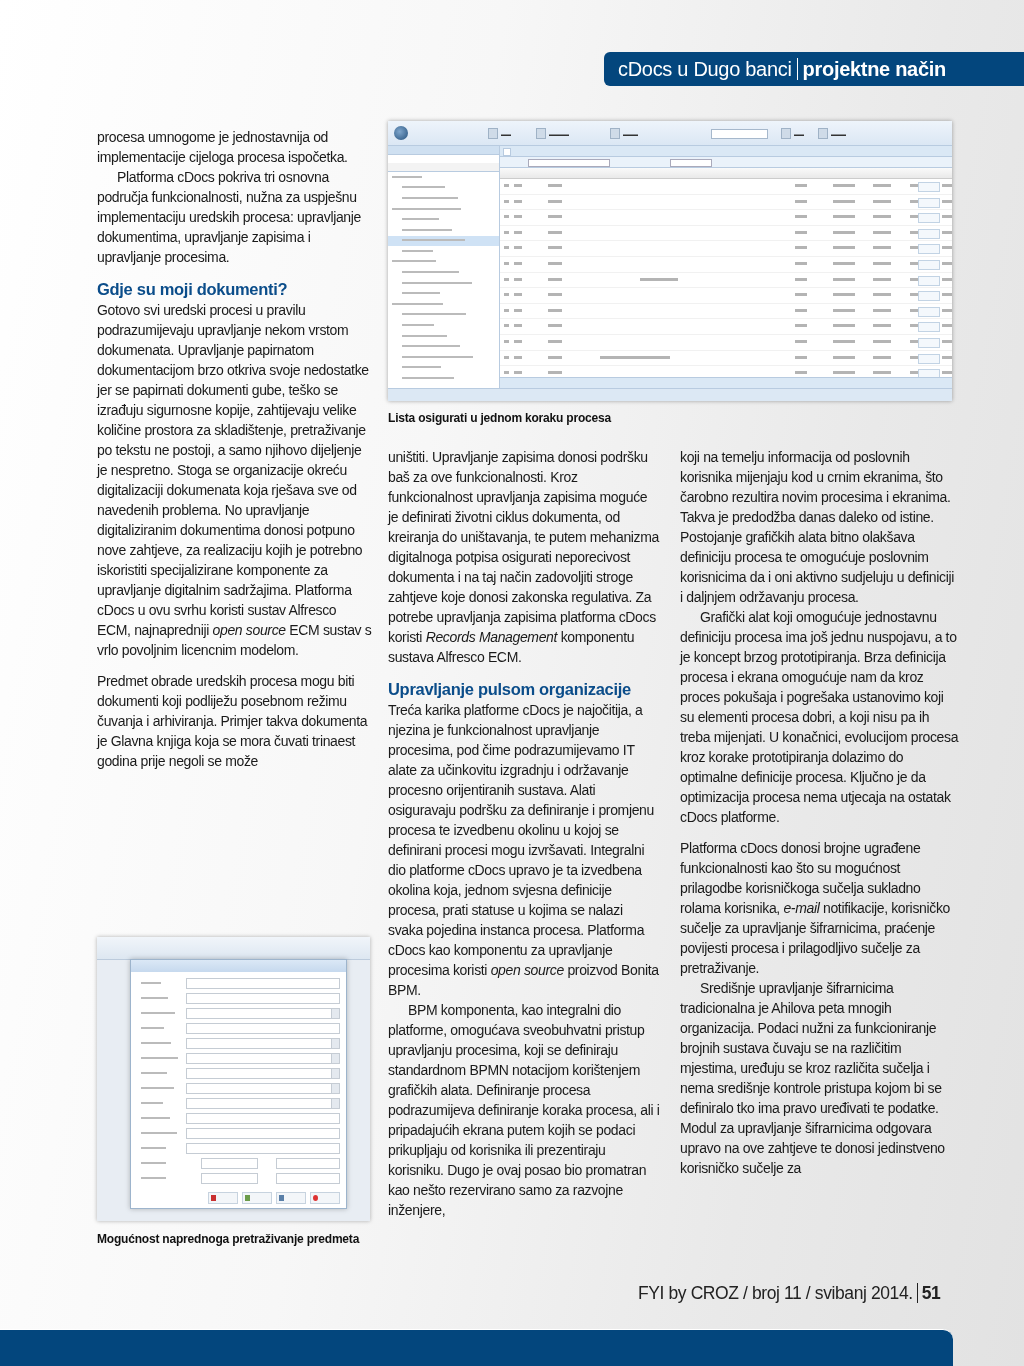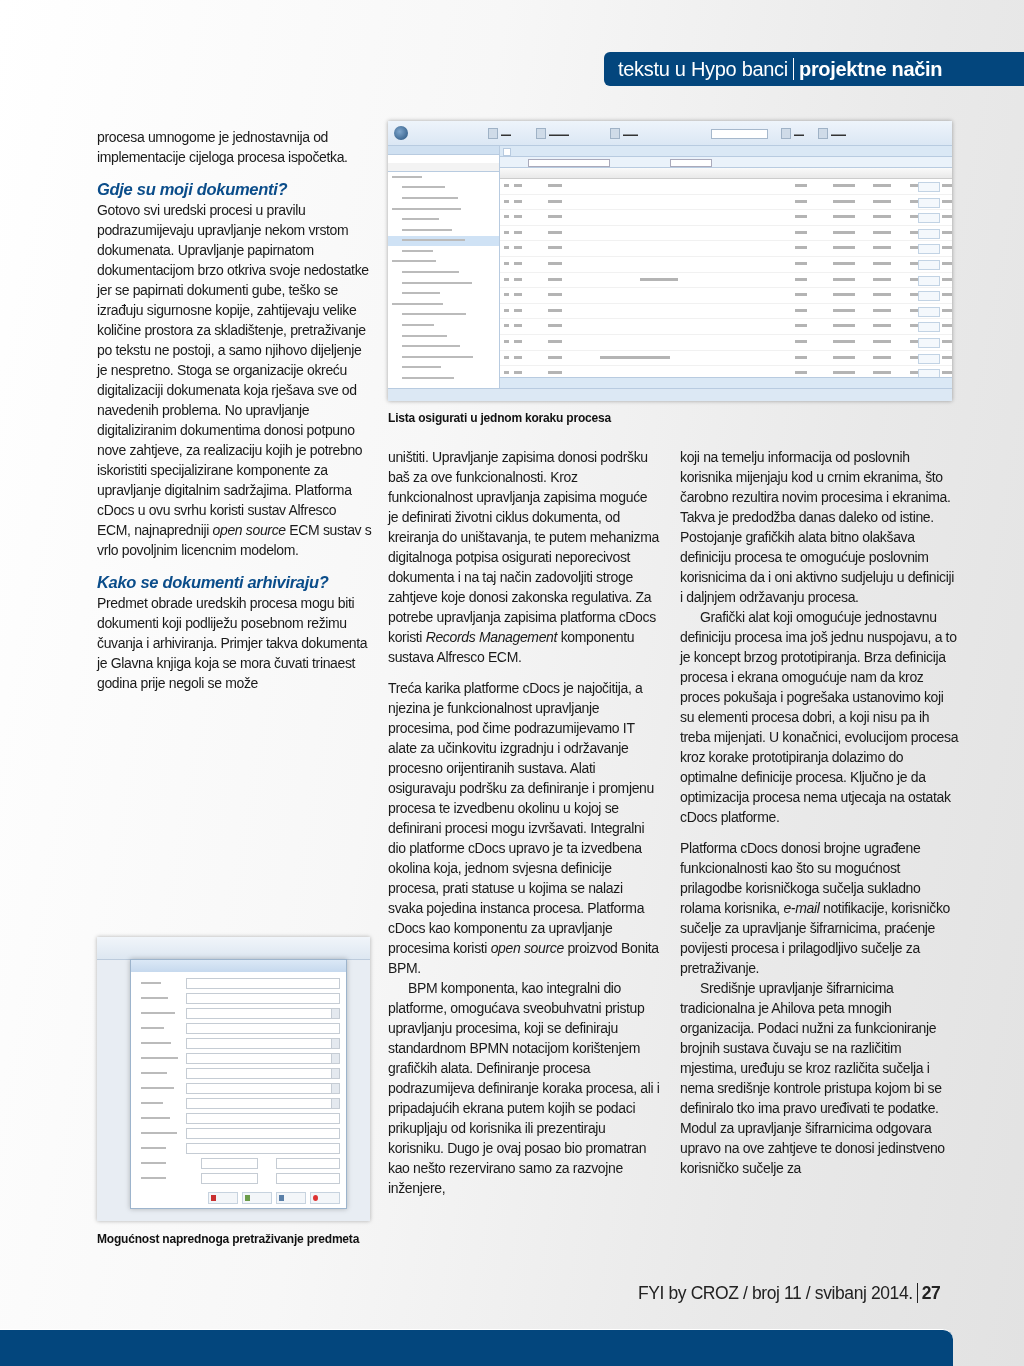--- a/index.html
+++ b/index.html
@@ -14,21 +14,21 @@
     background:#03467d; border-radius:6px 0 0 6px; color:#fff;
     font-family:"Liberation Sans", sans-serif; font-size:20px; line-height:34px;
     padding-left:14px; box-sizing:border-box; letter-spacing:-0.3px; white-space:nowrap;
   }
   .header-tab .sep { display:inline-block; width:1px; height:22px; background:#fff; vertical-align:-4px; margin:0 5px; }
   .header-tab b { font-weight:bold; }
 
   .col { position:absolute; font-family:"Liberation Sans", sans-serif; font-size:14px; line-height:20px; letter-spacing:-0.35px; }
   .col p { margin:0; }
   .col p.ind { text-indent:20px; }
-  .col h3 { margin:0; color:#0b4d8a; font-size:16.5px; font-weight:bold; line-height:22px; letter-spacing:-0.3px;font-style:italic; }
+  .col h3 { margin:0; color:#0b4d8a; font-size:16.5px; font-weight:bold; line-height:22px; letter-spacing:-0.3px; }
   .col .gap { height:11px; }
   .c1 { left:97px; top:127px; width:275px; }
   .c2 { left:388px; top:447px; width:272px; }
   .c3 { left:680px; top:447px; width:280px; }
 
   .caption { position:absolute; font-family:"Liberation Sans", sans-serif; font-weight:bold; font-size:12px; color:#111; letter-spacing:-0.2px; }
 
   
   .shot1 { position:absolute; left:388px; top:121px; width:564px; height:280px; background:#fff;
     box-shadow:0 0 4px rgba(0,0,0,.35); overflow:hidden; font-size:5px; color:#666; font-family:"Liberation Sans", sans-serif; }
@@ -71,30 +71,30 @@
 
   .footer-text { position:absolute; left:638px; top:1283px; font-family:"Liberation Sans", sans-serif; font-size:17.5px; color:#222; letter-spacing:-0.4px; white-space:nowrap; }
   .footer-text .sep { display:inline-block; width:1px; height:20px; background:#222; vertical-align:-4px; margin:0 4px; }
   .footer-text b { font-weight:bold; }
   .footer-bar { position:absolute; left:0; top:1329px; width:953px; height:37px; background:#03467d; border-radius:0 10px 0 0; border-top:1px solid #fff; }
 </style>
 </head>
 <body>
 
 <div class="header-tab">
-  <span>tekstu u Hypo banci</span><span class="sep"></span><b>projektne način</b>
+  <span>cDocs u Dugo banci</span><span class="sep"></span><b>projektne način</b>
 </div>
 
 <div class="col c1">
   <p>procesa umnogome je jednostavnija od implementacije cijeloga procesa ispočetka.</p>
+  <p class="ind">Platforma cDocs pokriva tri osnovna područja funkcionalnosti, nužna za uspješnu implementaciju uredskih procesa: upravljanje dokumentima, upravljanje zapisima i upravljanje procesima.</p>
   <div class="gap"></div>
   <h3>Gdje su moji dokumenti?</h3>
   <p><span>Gotovo svi uredski procesi u pravilu podrazumijevaju upravljanje nekom vrstom dokumenata. Upravljanje papirnatom dokumentacijom brzo otkriva svoje nedostatke jer se papirnati dokumenti gube, teško se izrađuju sigurnosne kopije, zahtijevaju velike količine prostora za skladištenje, pretraživanje po tekstu ne postoji, a samo njihovo dijeljenje je nespretno. Stoga se organizacije okreću digitalizaciji dokumenata koja rješava sve od navedenih problema. No upravljanje digitaliziranim dokumentima donosi potpuno nove zahtjeve, za realizaciju kojih je potrebno iskoristiti specijalizirane komponente za upravljanje digitalnim sadržajima. Platforma cDocs u ovu svrhu koristi sustav Alfresco ECM, najnapredniji </span><em>open source</em><span> ECM sustav s vrlo povoljnim licencnim modelom.</span></p>
   <div class="gap"></div>
-  <h3>Kako se dokumenti arhiviraju?</h3>
   <p>Predmet obrade uredskih procesa mogu biti dokumenti koji podliježu posebnom režimu čuvanja i arhiviranja. Primjer takva dokumenta je Glavna knjiga koja se mora čuvati trinaest godina prije negoli se može</p>
 </div>
 
 <div class="shot1">
   <div class="s1-top">
     <div class="s1-logo"></div>
     <div class="s1-logotext"></div>
     <div class="s1-tool" style="left:100px"><i></i>▬▬</div>
     <div class="s1-tool" style="left:148px"><i></i>▬▬▬▬</div>
     <div class="s1-tool" style="left:222px"><i></i>▬▬▬</div>
@@ -301,20 +301,21 @@
       </div>
   </div>
   <div class="s1-pager"></div>
   <div class="s1-status"></div>
 </div>
 <div class="caption" style="left:388px; top:411px;">Lista osigurati u jednom koraku procesa</div>
 
 <div class="col c2">
   <p><span>uništiti. Upravljanje zapisima donosi podršku baš za ove funkcionalnosti. Kroz funkcionalnost upravljanja zapisima moguće je definirati životni ciklus dokumenta, od kreiranja do uništavanja, te putem mehanizma digitalnoga potpisa osigurati neporecivost dokumenta i na taj način zadovoljiti stroge zahtjeve koje donosi zakonska regulativa. Za potrebe upravljanja zapisima platforma cDocs koristi </span><em>Records Management</em><span> komponentu sustava Alfresco ECM.</span></p>
   <div class="gap"></div>
+  <h3>Upravljanje pulsom organizacije</h3>
   <p><span>Treća karika platforme cDocs je najočitija, a njezina je funkcionalnost upravljanje procesima, pod čime podrazumijevamo IT alate za učinkovitu izgradnju i održavanje procesno orijentiranih sustava. Alati osiguravaju podršku za definiranje i promjenu procesa te izvedbenu okolinu u kojoj se definirani procesi mogu izvršavati. Integralni dio platforme cDocs upravo je ta izvedbena okolina koja, jednom svjesna definicije procesa, prati statuse u kojima se nalazi svaka pojedina instanca procesa. Platforma cDocs kao komponentu za upravljanje procesima koristi </span><em>open source</em><span> proizvod Bonita BPM.</span></p>
   <p class="ind">BPM komponenta, kao integralni dio platforme, omogućava sveobuhvatni pristup upravljanju procesima, koji se definiraju standardnom BPMN notacijom korištenjem grafičkih alata. Definiranje procesa podrazumijeva definiranje koraka procesa, ali i pripadajućih ekrana putem kojih se podaci prikupljaju od korisnika ili prezentiraju korisniku. Dugo je ovaj posao bio promatran kao nešto rezervirano samo za razvojne inženjere,</p>
 </div>
 
 <div class="col c3">
   <p>koji na temelju informacija od poslovnih korisnika mijenjaju kod u crnim ekranima, što čarobno rezultira novim procesima i ekranima. Takva je predodžba danas daleko od istine. Postojanje grafičkih alata bitno olakšava definiciju procesa te omogućuje poslovnim korisnicima da i oni aktivno sudjeluju u definiciji i daljnjem održavanju procesa.</p>
   <p class="ind">Grafički alat koji omogućuje jednostavnu definiciju procesa ima još jednu nuspojavu, a to je koncept brzog prototipiranja. Brza definicija procesa i ekrana omogućuje nam da kroz proces pokušaja i pogrešaka ustanovimo koji su elementi procesa dobri, a koji nisu pa ih treba mijenjati. U konačnici, evolucijom procesa kroz korake prototipiranja dolazimo do optimalne definicije procesa. Ključno je da optimizacija procesa nema utjecaja na ostatak cDocs platforme.</p>
   <div class="gap"></div>
   <p><span>Platforma cDocs donosi brojne ugrađene funkcionalnosti kao što su mogućnost prilagodbe korisničkoga sučelja sukladno rolama korisnika, </span><em>e-mail</em><span> notifikacije, korisničko sučelje za upravljanje šifrarnicima, praćenje povijesti procesa i prilagodljivo sučelje za pretraživanje.</span></p>
   <p class="ind">Središnje upravljanje šifrarnicima tradicionalna je Ahilova peta mnogih organizacija. Podaci nužni za funkcioniranje brojnih sustava čuvaju se na različitim mjestima, uređuju se kroz različita sučelja i nema središnje kontrole pristupa kojom bi se definiralo tko ima pravo uređivati te podatke. Modul za upravljanje šifrarnicima odgovara upravo na ove zahtjeve te donosi jedinstveno korisničko sučelje za</p>
@@ -385,15 +386,15 @@
         </div>
       </div>
     <div class="s2-btns">
       <span><i></i></span><span><i></i></span><span><i style="background:#5a7fa8"></i></span><span><i style="background:#d33;border-radius:50%"></i></span>
     </div>
   </div>
 </div>
 <div class="caption" style="left:97px; top:1232px;">Mogućnost naprednoga pretraživanje predmeta</div>
 
 <div class="footer-text">
-  <span>FYI by CROZ / broj 11 / svibanj 2014.</span><span class="sep"></span><b>27</b>
+  <span>FYI by CROZ / broj 11 / svibanj 2014.</span><span class="sep"></span><b>51</b>
 </div>
 <div class="footer-bar"></div>
 
 </body></html>

